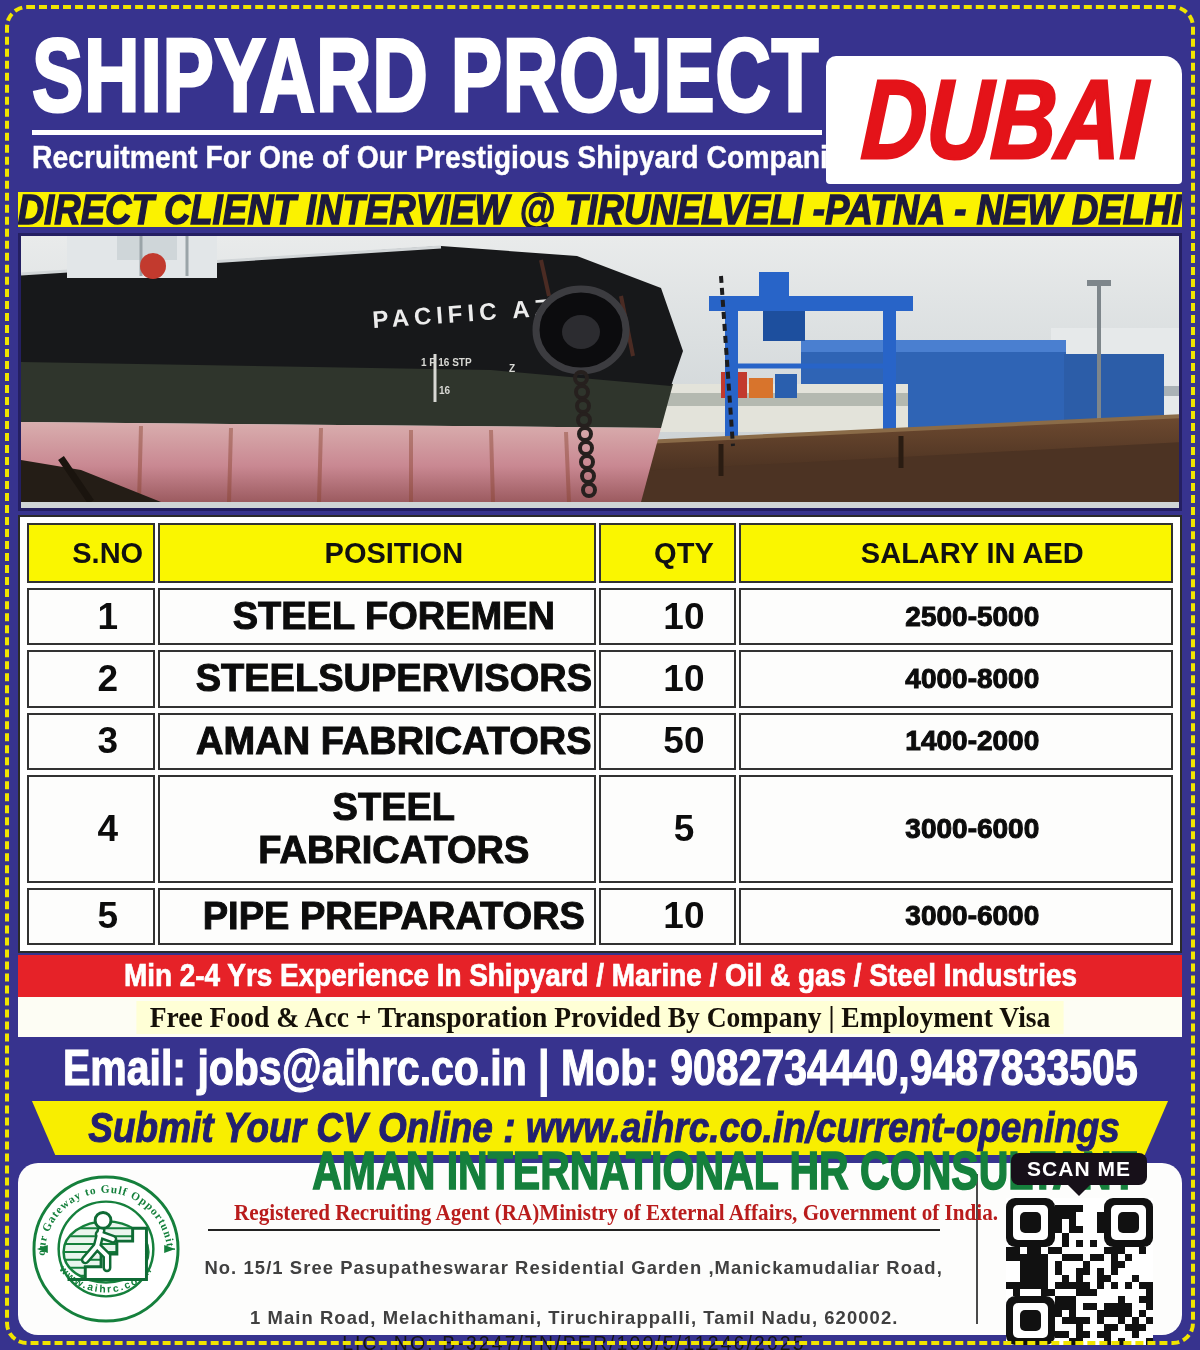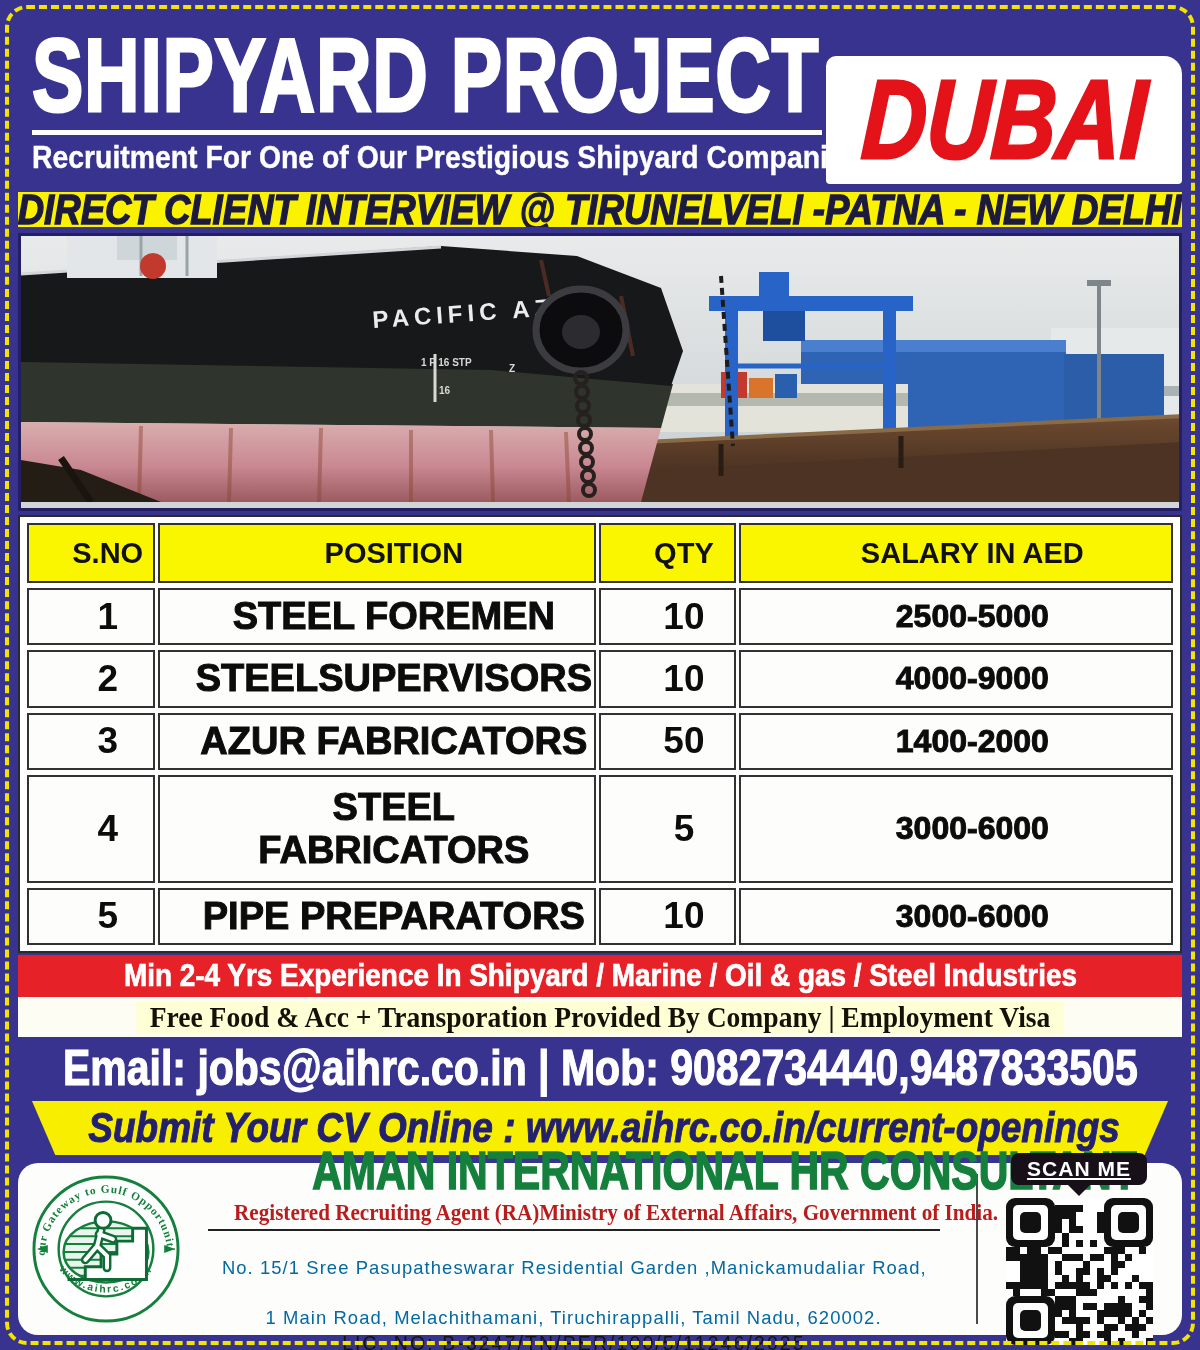--- a/index.html
+++ b/index.html
@@ -37,21 +37,21 @@
 
   
   .table-wrap{flex:none;height:438px;margin-top:4px;background:#fff;border:2px solid #2a2a2a;
               padding:1px 4px;box-sizing:border-box;}
   table{width:100%;height:100%;border-collapse:separate;border-spacing:3px 5px;table-layout:fixed;}
   th,td{border:2px solid #323232;text-align:center;vertical-align:middle;background:#fdfdfc;overflow:hidden;padding-left:34px;}
   th{background:#faf600;color:#111;font-size:29px;font-weight:bold;height:54px;}
   td{color:#0c0c0c;font-weight:bold;}
   td.sno,td.qty{font-size:37px;}
   td.pos{font-size:38px;-webkit-text-stroke:1px #0c0c0c;}
-  td.sal{font-size:32px;margin-top:28px;-webkit-text-stroke:1px #0c0c0c;}
+  td.sal{font-size:28px;margin-top:28px;-webkit-text-stroke:1px #0c0c0c;}
   col.c-sno{width:11.3%;}col.c-pos{width:38.5%;}col.c-qty{width:12%;}col.c-sal{width:38.2%;}
 
   
   .exp-banner{flex:none;height:42px;margin-top:2px;background:#e62228;display:flex;align-items:center;justify-content:center;}
   .exp-banner span{color:#fff;font-size:31px;font-weight:bold;-webkit-text-stroke:.7px #fff;--sx:.9;}
   .benefits{flex:none;height:40px;background:#fdfdf4;display:flex;align-items:center;justify-content:center;}
   .benefits span{font-family:"Liberation Serif", serif;font-weight:bold;font-size:29px;color:#151008;
                  background:#ffffd6;padding:0 14px;--sx:.95;}
   .contact{flex:none;height:62px;display:flex;align-items:center;justify-content:center;}
   .contact span{color:#fff;font-size:50px;font-weight:bold;-webkit-text-stroke:1.2px #fff;--sx:.82;}
@@ -63,26 +63,26 @@
   
   .footer{flex:none;height:172px;margin-top:8px;background:#fdfdfc;border-radius:20px;display:flex;
           align-items:center;padding:6px 12px;box-sizing:border-box;}
   .logo-box{flex:none;width:152px;display:flex;align-items:center;justify-content:center;}
   .footer-center{flex:1;text-align:center;min-width:0;}
   .company{color:#15803c;font-size:54px;font-weight:bold;line-height:1;
            -webkit-text-stroke:1.6px #15803c;--sx:.76;}
   .reg-line{font-family:Liberation Serif, serif;color:#b91c1c;font-size:24px;font-weight:bold;
             margin-top:2px;--sx:.88;}
   .reg-rule{height:2px;background:#222;margin:3px 26px 4px 26px;}
-  .addr{color:#0369a1;font-size:19px;font-weight:normal;letter-spacing:1.1px;line-height:1.35;margin-top:24px;--sx:.97;}
+  .addr{color:#404040;font-size:19px;font-weight:bold;letter-spacing:1.1px;line-height:1.35;margin-top:24px;--sx:.97;}
   .lic{color:#141414;font-size:20px;font-weight:normal;letter-spacing:2.2px;margin-top:2px;--sx:.97;}
   .footer-divider{flex:none;width:2px;background:#4a4a4a;height:150px;margin:0 10px;}
   .qr-box{flex:none;width:182px;display:flex;flex-direction:column;align-items:center;}
   .scan-bubble{background:#171019;color:#fff;font-size:21px;font-weight:bold;letter-spacing:1px;
-               padding:4px 16px;border-radius:8px;position:relative;text-decoration:underline;}
+               padding:4px 16px;border-radius:8px;position:relative;}
   .scan-bubble:after{content:"";position:absolute;left:50%;bottom:-11px;transform:translateX(-50%);
                      border:11px solid transparent;border-top-color:#171019;border-bottom:none;}
   .qr-svg{margin-top:13px;}
 </style>
 </head>
 <body>
 
 <div class="poster">
   <div class="dash-frame"></div>
   <div class="inner">
@@ -219,25 +219,25 @@
           <tr>
             <td class="sno">1</td>
             <td class="pos">STEEL FOREMEN</td>
             <td class="qty">10</td>
             <td class="sal">2500-5000</td>
           </tr>
           <tr>
             <td class="sno">2</td>
             <td class="pos">STEELSUPERVISORS</td>
             <td class="qty">10</td>
-            <td class="sal">4000-9000</td>
+            <td class="sal">4000-8000</td>
           </tr>
           <tr>
             <td class="sno">3</td>
-            <td class="pos">AZUR FABRICATORS</td>
+            <td class="pos">AMAN FABRICATORS</td>
             <td class="qty">50</td>
             <td class="sal">1400-2000</td>
           </tr>
           <tr>
             <td class="sno">4</td>
             <td class="pos">STEEL FABRICATORS</td>
             <td class="qty">5</td>
             <td class="sal">3000-6000</td>
           </tr>
           <tr>

